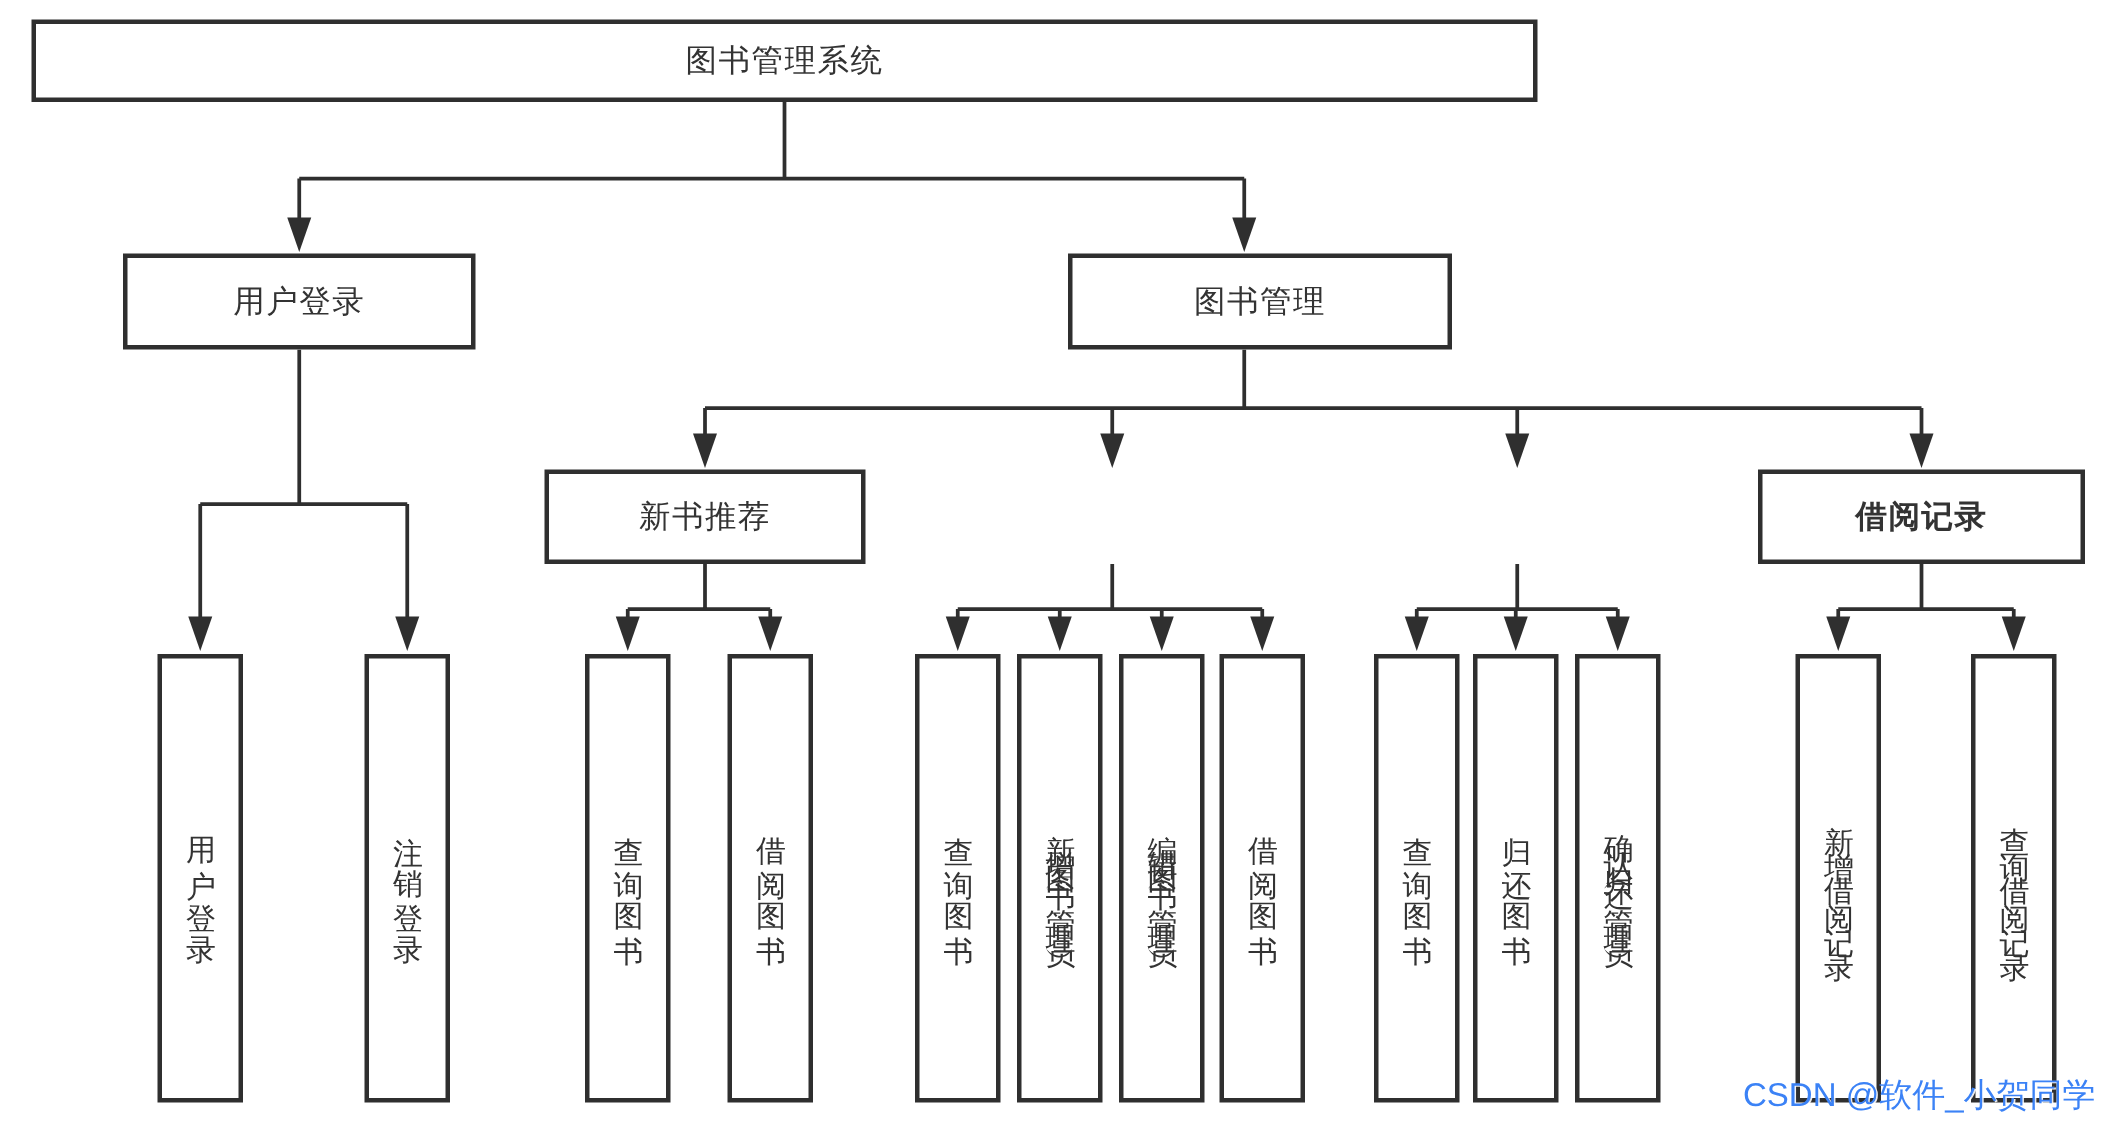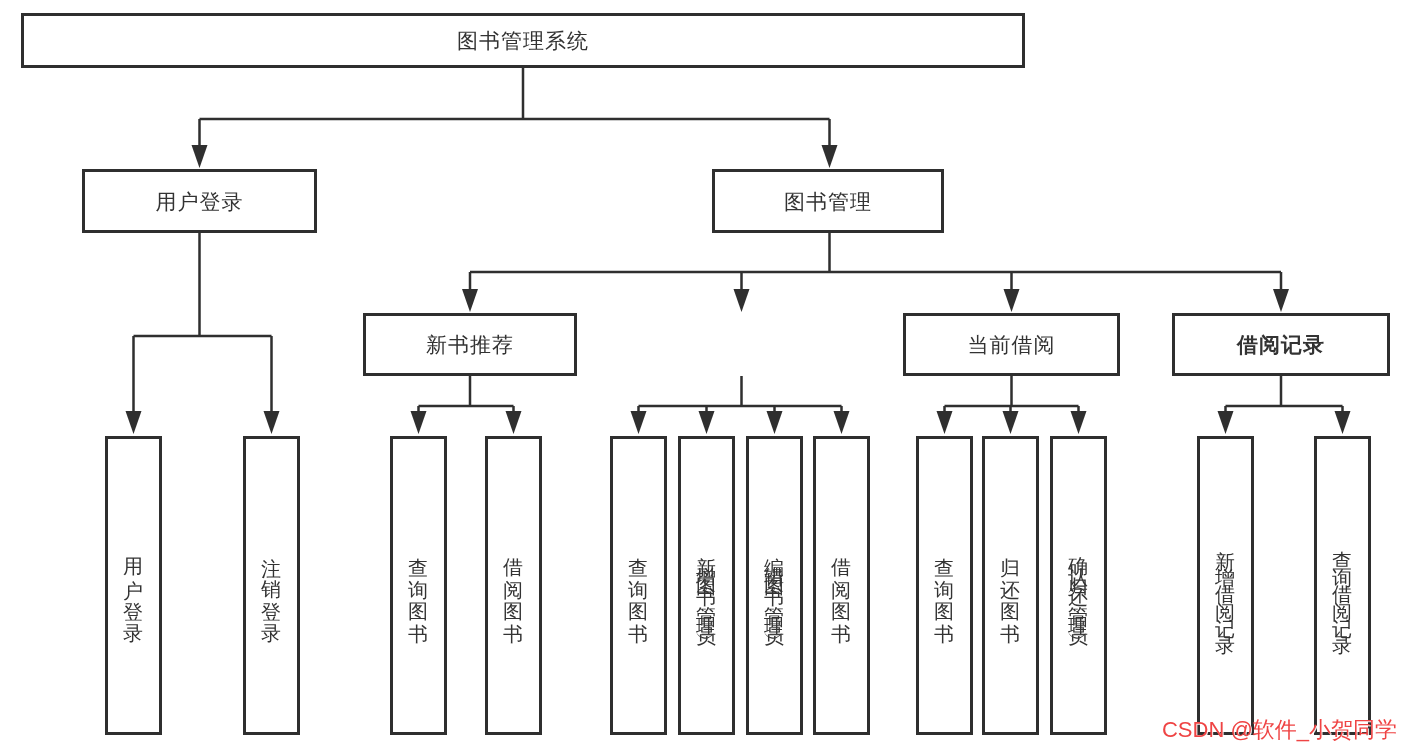--- a/index.html
+++ b/index.html
@@ -43,21 +43,21 @@
   }
   .sp-short { letter-spacing: 22px; }
   .sp-mid   { letter-spacing: 17px; }
   .sp-long  { letter-spacing: 10px; }
   .watermark {
     position: absolute;
     right: 8px;
     bottom: 2px;
     z-index: 3;
     font-size: 22px;
-    color: #ef4444;
+    color: #3b82f6;
     text-shadow: 1px 1px 0 rgba(255,255,255,0.9);
     white-space: nowrap;
   }
 </style>
 </head>
 <body>
 
 <div class="canvas">
 
   <svg class="lines" viewBox="0 0 1405 747" fill="none" stroke="#2f2f2f" stroke-width="2.5">
@@ -103,29 +103,26 @@
     </g>
   </svg>
 
   <div class="node" style="left:21px; top:13px; width:1004px; height:55px;">
     <span class="hlabel">图书管理系统</span>
   </div>
 
   <div class="node" style="left:82px; top:169px; width:235px; height:64px;">
     <span class="hlabel">用户登录</span>
   </div>
-  <div class="node" style="left:712px; top:169px; width:232px; height:64px;">
+  <div class="node" style="left:712px; top:169px; width:256px; height:64px;">
     <span class="hlabel">图书管理</span>
   </div>
 
-  <div class="node" style="left:363px; top:313px; width:214px; height:63px;">
+  <div class="node" style="left:363px; top:313px; width:214px; height:63px;font-family:Liberation Serif, serif;">
     <span class="hlabel">新书推荐</span>
-  </div>
-  <div class="node" style="left:903px; top:313px; width:217px; height:63px;">
-    <span class="hlabel">当前借阅</span>
   </div>
   <div class="node" style="left:1172px; top:313px; width:218px; height:63px;font-weight:bold;">
     <span class="hlabel">借阅记录</span>
   </div>
 
   <div class="node" style="left:105px; top:436px; width:57px; height:299px;">
     <span class="vlabel sp-short">用户登录</span>
   </div>
   <div class="node" style="left:243px; top:436px; width:57px; height:299px;">
     <span class="vlabel sp-short">注销登录</span>

